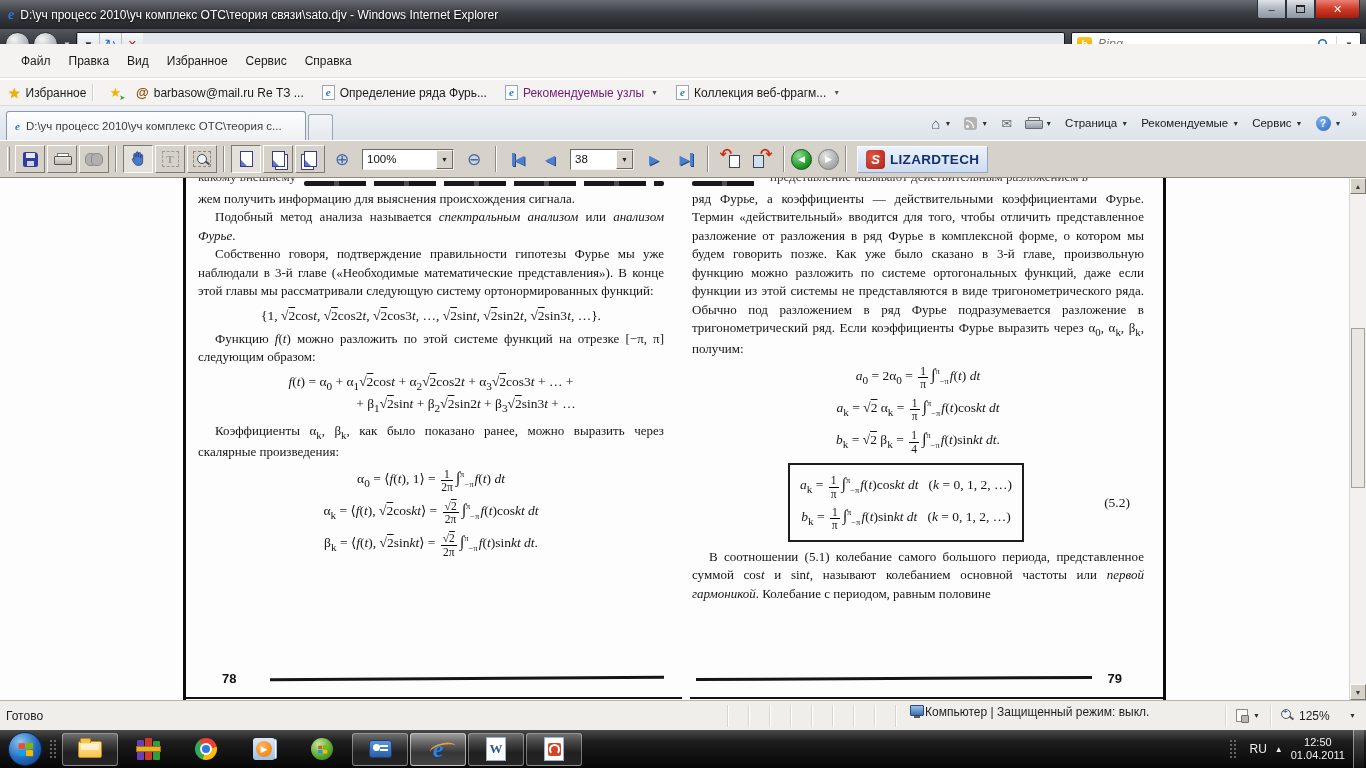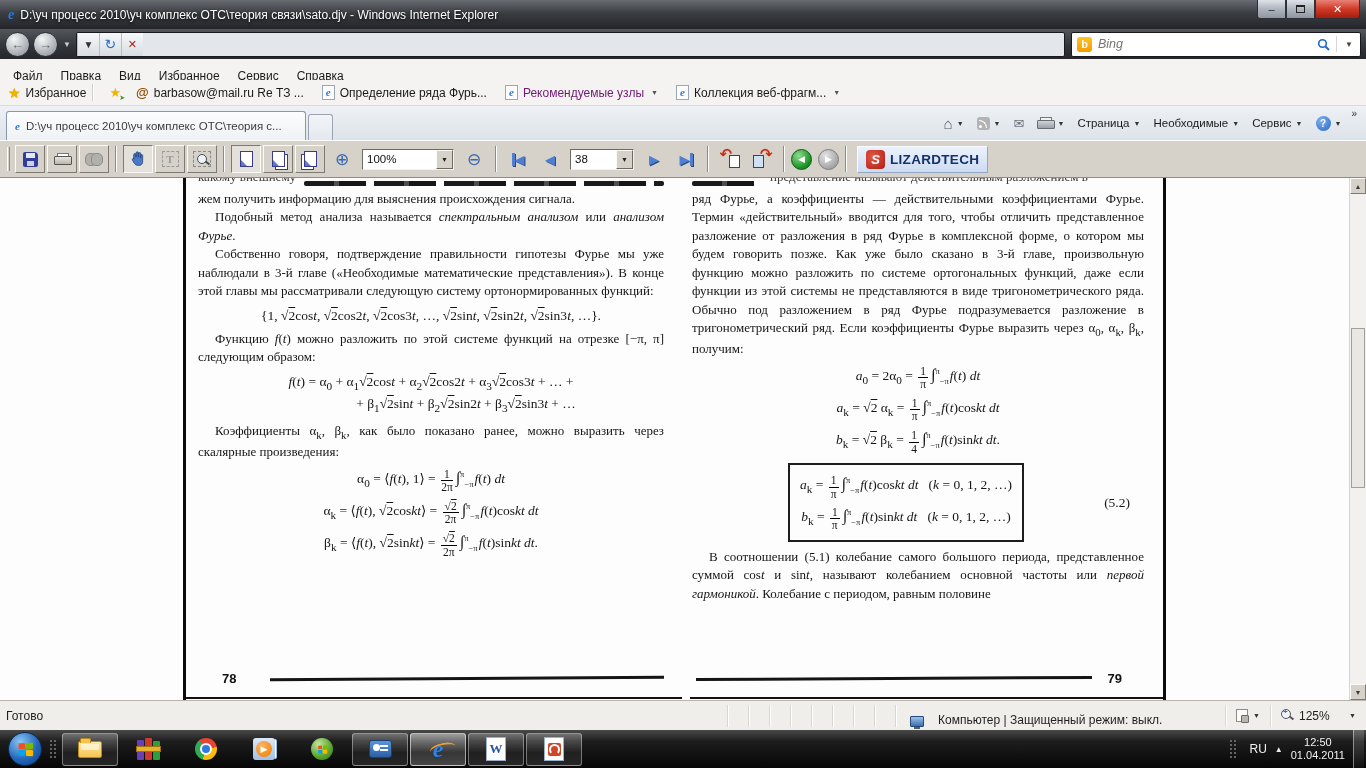--- a/index.html
+++ b/index.html
@@ -32,21 +32,21 @@
   .addrbtn{width:22px;height:100%;display:flex;align-items:center;justify-content:center;border-left:1px solid #b9bec5;background:linear-gradient(#f6f8fa,#d8dde3);font-size:10px;color:#333}
   .addrbtn.refresh{color:#2a6fc9;font-size:14px}
   .addrbtn.stop{color:#b71c0c;font-weight:bold;font-size:11px}
   #searchbox{width:290px;height:25px;background:#fff;border:1px solid #17191c;border-radius:2px;display:flex;align-items:center;gap:6px;padding:0 5px;margin-left:3px}
   .bing-logo{width:15px;height:15px;border-radius:3px;background:linear-gradient(#ffc423,#f59b00);display:flex;align-items:center;justify-content:center;color:#fff;font-weight:bold;font-size:11px}
   #searchtext{flex:1;font-size:12.5px;font-style:italic;color:#767676}
   .vsep-lite{width:1px;height:16px;background:#d7d7d7}
   .sm-dd{font-size:8px;color:#444;padding:0 2px}
 
   
-  #menubar{top:59px;height:34px;background:#f4f3f1;border-bottom:1px solid #e3e2e0;display:flex;align-items:center;padding-left:4px;font-size:12px;color:#1a1a1a}
+  #menubar{top:44px;height:34px;background:#f4f3f1;border-bottom:1px solid #e3e2e0;display:flex;align-items:center;padding-left:12px;font-size:12px;color:#1a1a1a}
   #menubar .mi{padding:2px 9px}
 
   
   #favbar{top:80px;height:26px;background:#f4f3f1;border-bottom:1px solid #dcdbd9;display:flex;align-items:center;padding-left:8px;font-size:12px;color:#1a1a1a}
   .goldstar{color:#f2b200;font-size:14px;text-shadow:0 0 1px #b98400;margin-right:5px}
   .greenstar{position:relative;color:#f2b200;font-size:13px;margin:0 6px 0 10px}
   .greenstar::after{content:"➤";position:absolute;right:-4px;bottom:-2px;font-size:7px;color:#3f9a1d}
   .fsep{width:1px;height:17px;background:#cfcecc;box-shadow:1px 0 0 #fff;margin:0 6px}
   .fav-item{display:flex;align-items:center;gap:5px;padding:0 9px;height:22px}
   .at-ico{font-weight:bold;color:#8a4b00;font-size:13px}
@@ -138,21 +138,21 @@
   .eqbox .fl{margin:4px 0}
   .eqlabel{margin-left:auto;margin-right:14px;font-size:13.5px}
   .pfoot{position:absolute;bottom:12px;left:0;right:0;display:flex;align-items:center;font-family:"Liberation Sans",sans-serif}
   .pnum{font-weight:bold;font-size:13px;color:#111}
   .frule{height:3px;background:#151515;flex:1}
 
   
   #statusbar{top:700px;height:30px;background:#f0eeea;border-top:1px solid #b8b5ad;display:flex;align-items:center;font-size:12px;color:#1f1f1f}
   #statusbar .ready{padding-left:6px;flex:1}
   .scell{width:21px;height:22px;border-left:1px solid #d9d6d0;box-shadow:inset 1px 0 0 #fff}
-  .zonecell{display:flex;align-items:flex-end;gap:14px;padding:0 14px;height:22px;border-left:1px solid #d9d6d0;box-shadow:inset 1px 0 0 #fff;width:330px}
+  .zonecell{display:flex;align-items:flex-start;gap:1px;padding:0 14px;height:22px;border-left:1px solid #d9d6d0;box-shadow:inset 1px 0 0 #fff;width:330px}
   .moni{width:14px;height:11px;background:linear-gradient(#9ec2ea,#3f6db0);border:1px solid #24477c;border-radius:1px;position:relative}
   .moni::after{content:"";position:absolute;left:3px;bottom:-3px;width:6px;height:2px;background:#5a5a5a}
   .zoomcell{display:flex;align-items:center;gap:5px;padding:0 10px;height:22px;border-left:1px solid #d9d6d0;box-shadow:inset 1px 0 0 #fff}
   .pageshield{width:12px;height:13px;background:#fbfbf9;border:1px solid #8e8b84;position:relative}
   .pageshield::after{content:"";position:absolute;right:-2px;bottom:-2px;width:6px;height:6px;background:#b9b6ae;border:1px solid #6f6c65;border-radius:1px}
   .magp{width:13px;height:13px;position:relative}
   .magp::before{content:"";position:absolute;left:0;top:0;width:8px;height:8px;border:1.5px solid #555;border-radius:50%;background:#eef4fb}
   .magp::after{content:"+";position:absolute;left:2px;top:-2px;font-size:8px;color:#2a6fc9;font-weight:bold}
   .magp i{position:absolute;left:8px;top:8px;width:5px;height:2px;background:#555;transform:rotate(40deg)}
 
@@ -311,21 +311,21 @@
       </div>
       <div class="cmd-btn">
         <span class="printer"></span>
         <span class="cmd-dd">▼</span>
       </div>
       <div class="cmd-btn">
         <span>Страница</span>
         <span class="cmd-dd">▼</span>
       </div>
       <div class="cmd-btn">
-        <span>Необходимые</span>
+        <span>Рекомендуемые</span>
         <span class="cmd-dd">▼</span>
       </div>
       <div class="cmd-btn">
         <span>Сервис</span>
         <span class="cmd-dd">▼</span>
       </div>
       <div class="cmd-btn">
         <span class="help-ico">?</span>
         <span class="cmd-dd">▼</span>
       </div>

